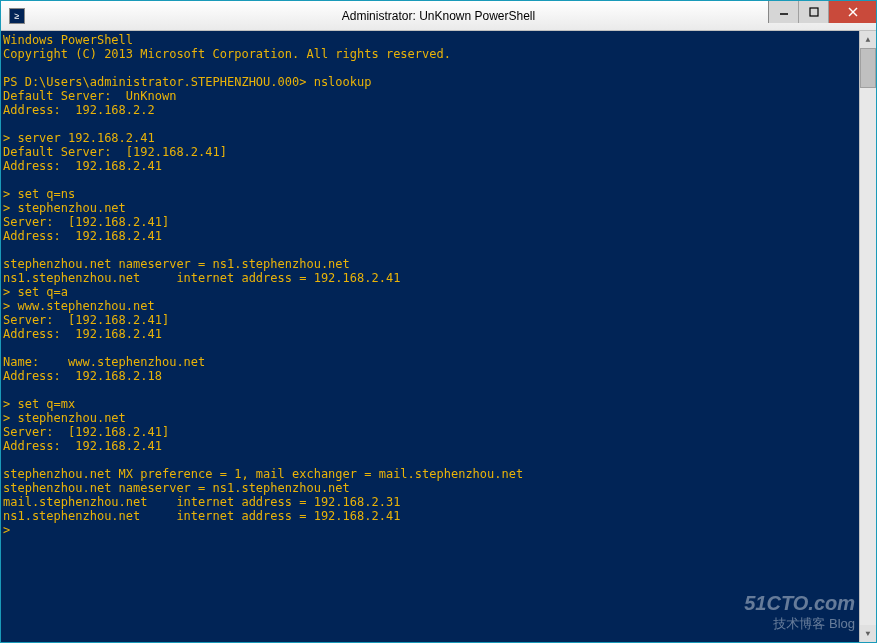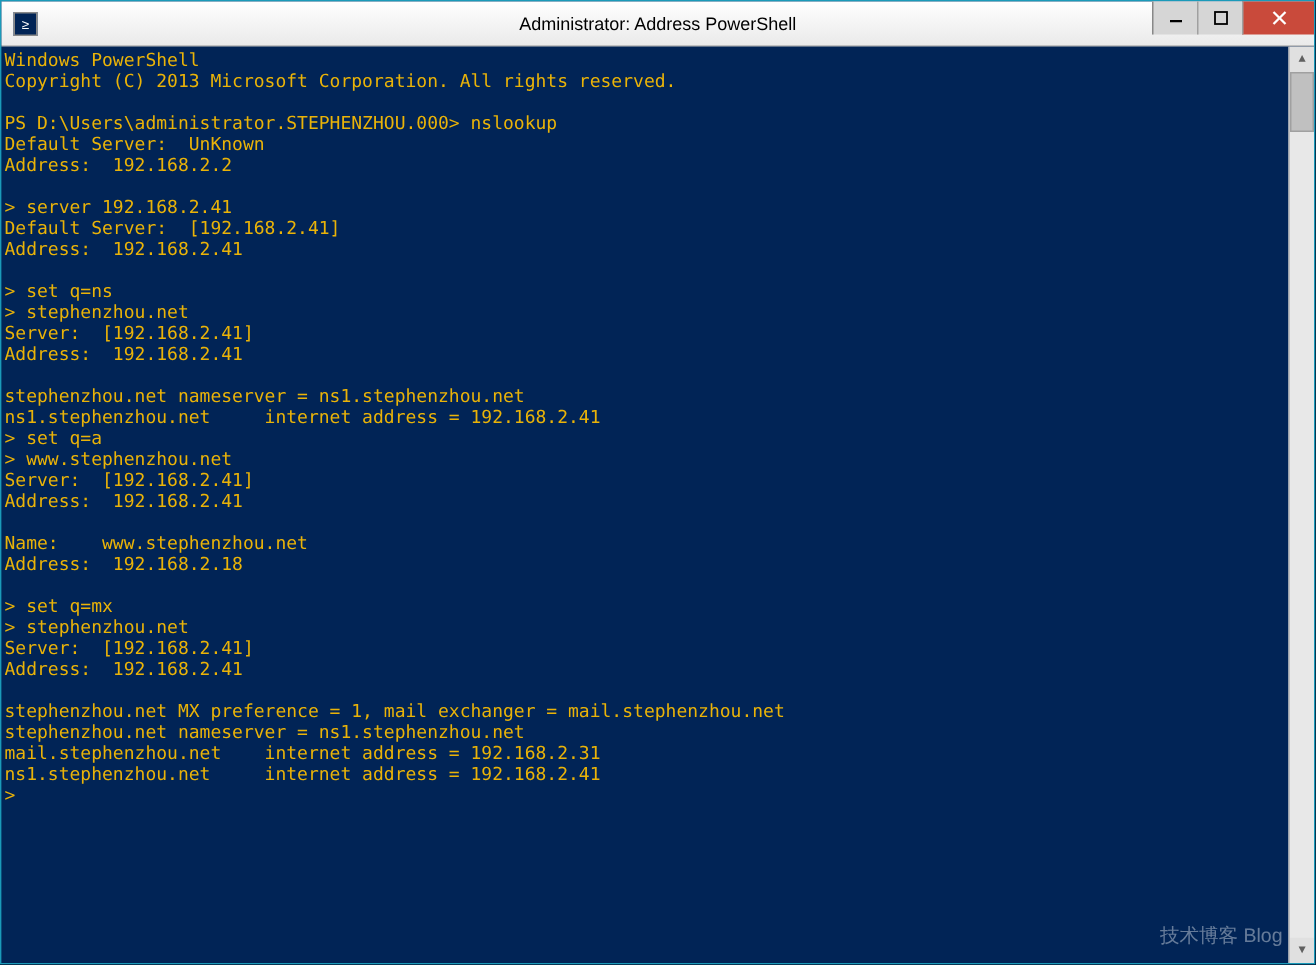--- a/index.html
+++ b/index.html
@@ -145,30 +145,29 @@
       pointer-events: none;
     }
     .watermark .line1 {
       font-size: 20px;
       font-style: italic;
       font-weight: bold;
       letter-spacing: 0;
     }
     .watermark .line2 {
       font-size: 13px;
-      margin-top: 29px;
     }
   </style>
 </head>
 <body>
 
 <div class="window">
   <div class="titlebar">
     <div class="titlebar-icon">≥</div>
-    <div class="titlebar-title">Administrator: Address PowerShell</div>
+    <div class="titlebar-title">Administrator: UnKnown PowerShell</div>
     <div class="titlebar-buttons">
       <div class="titlebar-btn min">
         <svg viewBox="0 0 10 10">
             <line x1="1" y1="7" x2="9" y2="7" stroke="#000" stroke-width="1.5"></line>
           </svg>
       </div>
       <div class="titlebar-btn max">
         <svg viewBox="0 0 10 10">
             <rect x="1" y="1" width="8" height="8" fill="none" stroke="#000" stroke-width="1.2"></rect>
           </svg>
@@ -222,14 +221,15 @@
       <div class="scroll-arrow">▲</div>
       <div class="scroll-track">
         <div class="scroll-thumb"></div>
       </div>
       <div class="scroll-arrow">▼</div>
     </div>
   </div>
 </div>
 
 <div class="watermark">
+  <div class="line1">51CTO.com</div>
   <div class="line2">技术博客        Blog</div>
 </div>
 
 </body></html>

